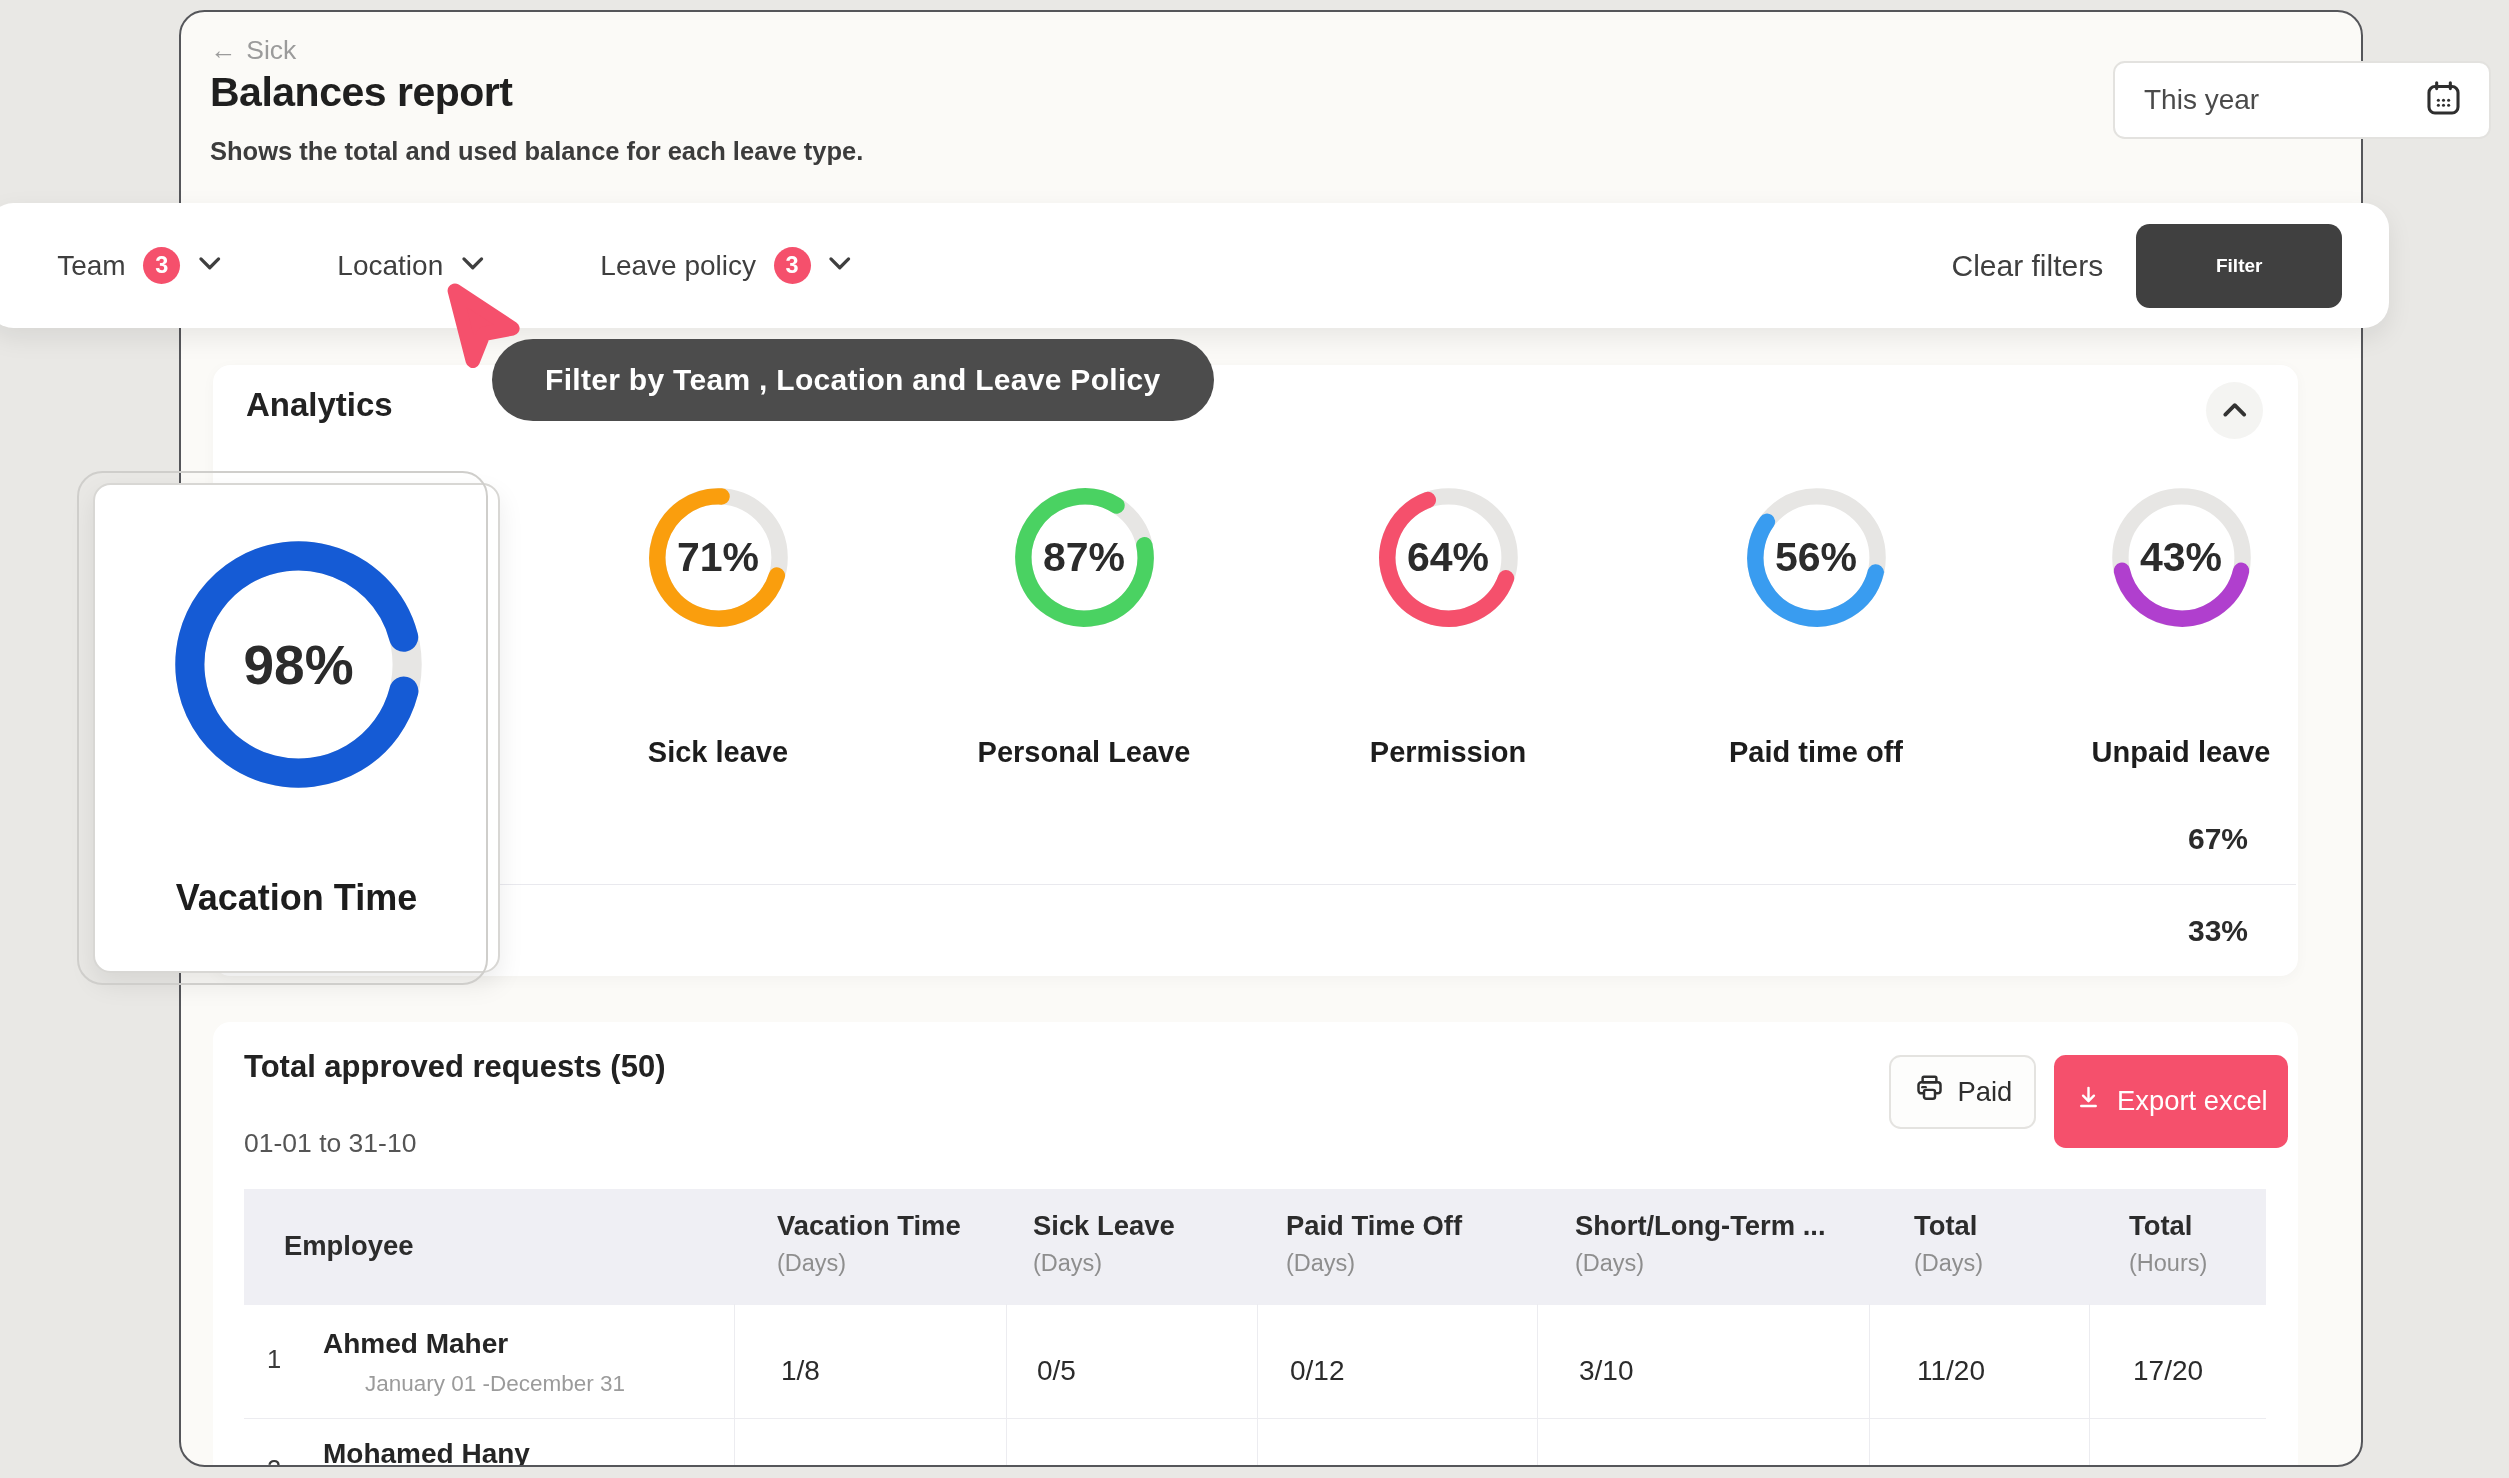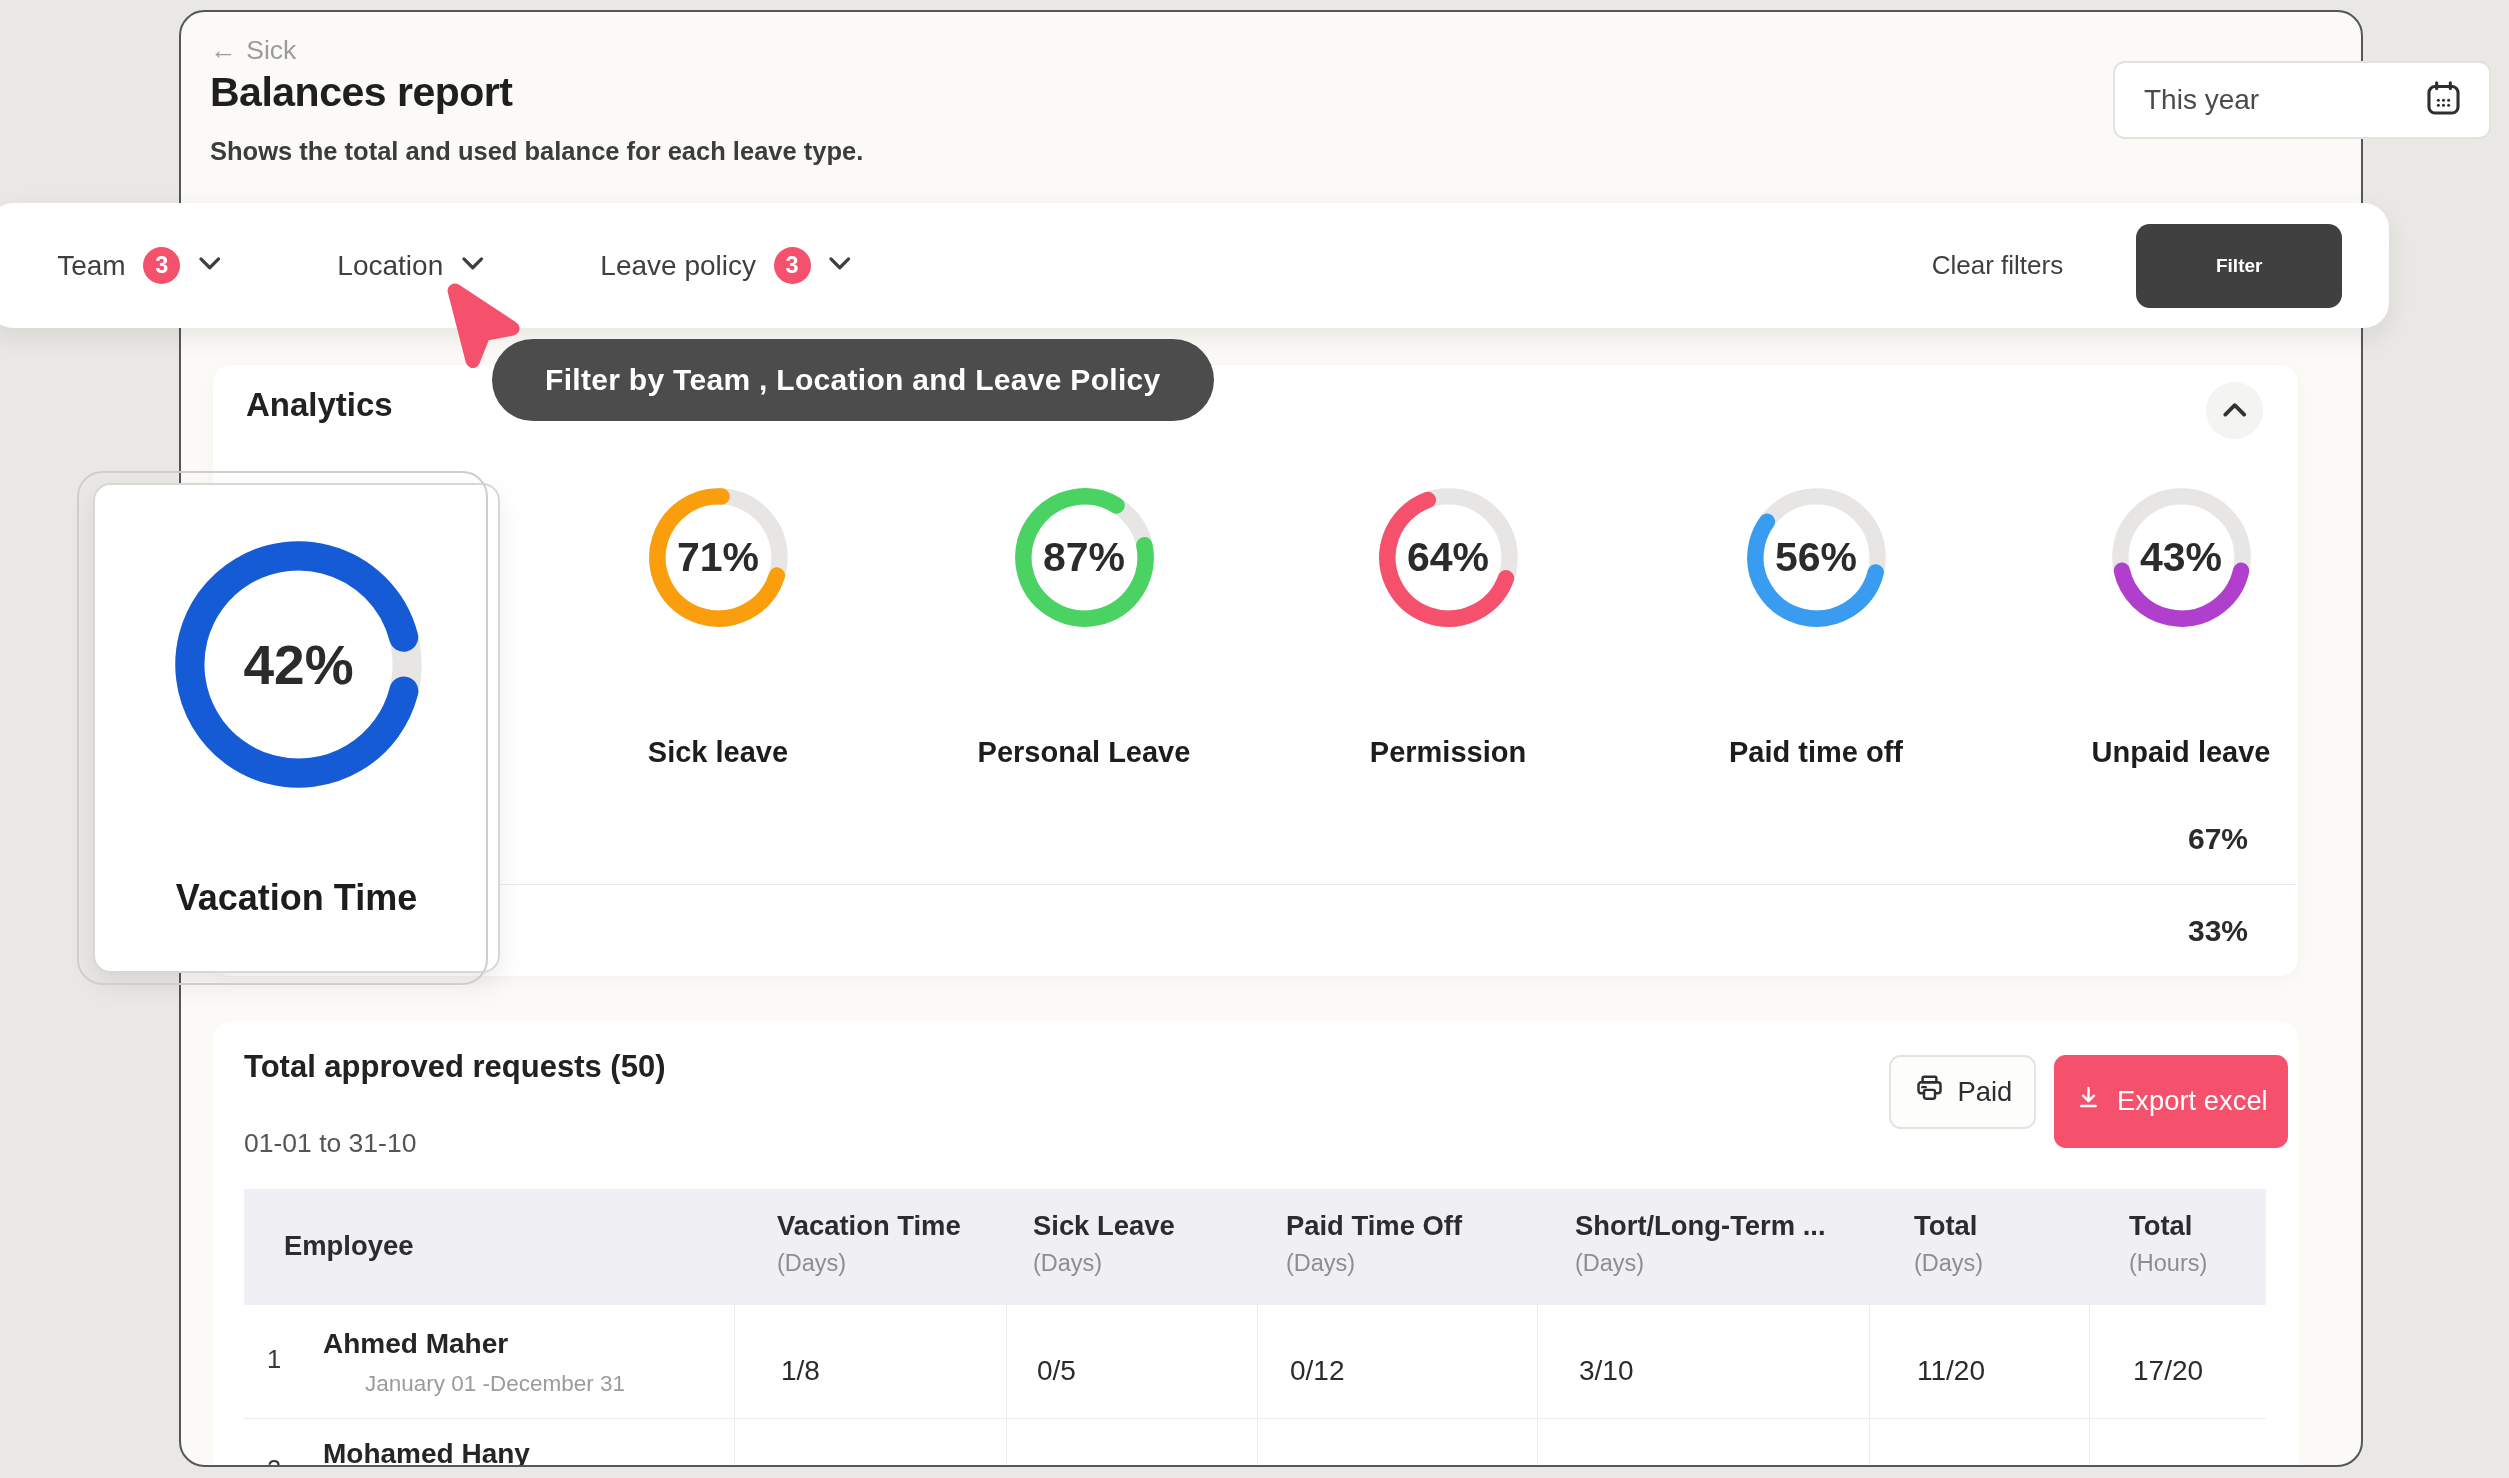--- a/index.html
+++ b/index.html
@@ -66,21 +66,21 @@
   .period-select svg { margin-right:25.5px; }
 
   .filter-bar { position:absolute; left:-11.8px; top:203px; width:2401px; height:125px; background:#FFFFFF;
     border-radius:25.5px; box-shadow:0 9.8px 25.5px rgba(0,0,0,0.08); display:flex; align-items:center;
     padding:0 47px 0 69px; z-index:6; }
   .filter-group { display:flex; align-items:center; gap:17.6px; margin-right:116px; cursor:pointer; }
   .filter-label { font-size:28px; color:#3F3F3F; }
   .badge { width:37px; height:37px; border-radius:50%; background:#F5506C; color:#fff; font-size:23.5px;
     font-weight:600; display:flex; align-items:center; justify-content:center; }
   .spacer { flex:1; }
-  .clear-filters { font-size:26px; color:#3F3F3F; margin-right:73px; cursor:pointer; }
+  .clear-filters { font-size:30px; color:#3F3F3F; margin-right:33px; cursor:pointer; }
   .filter-btn { width:206px; height:84px; border-radius:13.7px; background:#404040; border:none;
     color:#fff; font-size:19px; font-weight:700; cursor:pointer; }
 
   .tooltip { position:absolute; left:492px; top:339px; height:82px; border-radius:41px; background:#4C4C4C;
     color:#FFFFFF; font-size:30px; font-weight:700; display:flex; align-items:center;
     padding:0 53px; z-index:9; letter-spacing:0.3px; }
   .cursor-pointer { position:absolute; left:435px; top:276px; z-index:10; }
 
   .vacation-card { position:absolute; left:93px; top:483px; width:407px; height:490px; background:#FFFFFF;
     border:2px solid #D8D7D4; border-radius:17.6px; z-index:8; box-shadow:0 11.8px 25.5px rgba(0,0,0,0.08); }
@@ -319,19 +319,19 @@
       <path d="M22 14 L86 56 L54 62 L42 92 Z" fill="#F5506C" stroke="#F5506C" stroke-width="16" stroke-linejoin="round" stroke-linecap="round"></path>
     </svg>
   </span>
 
   <div class="vacation-card">
     <div class="vacation-wrap">
       <svg viewBox="0 0 100 100">
           <circle class="track" cx="50" cy="50" r="41" pathLength="100" style="stroke: rgb(231, 230, 228);"></circle>
           <circle class="arc" cx="50" cy="50" r="41" pathLength="100" stroke-dasharray="92 8" transform="rotate(14.400000000000006 50 50)" style="stroke: rgb(21, 91, 213);"></circle>
         </svg>
-      <div class="vacation-pct">42%</div>
+      <div class="vacation-pct">98%</div>
     </div>
     <div class="vacation-label">Vacation Time</div>
   </div>
 
 </div>
 
 
 </body></html>

